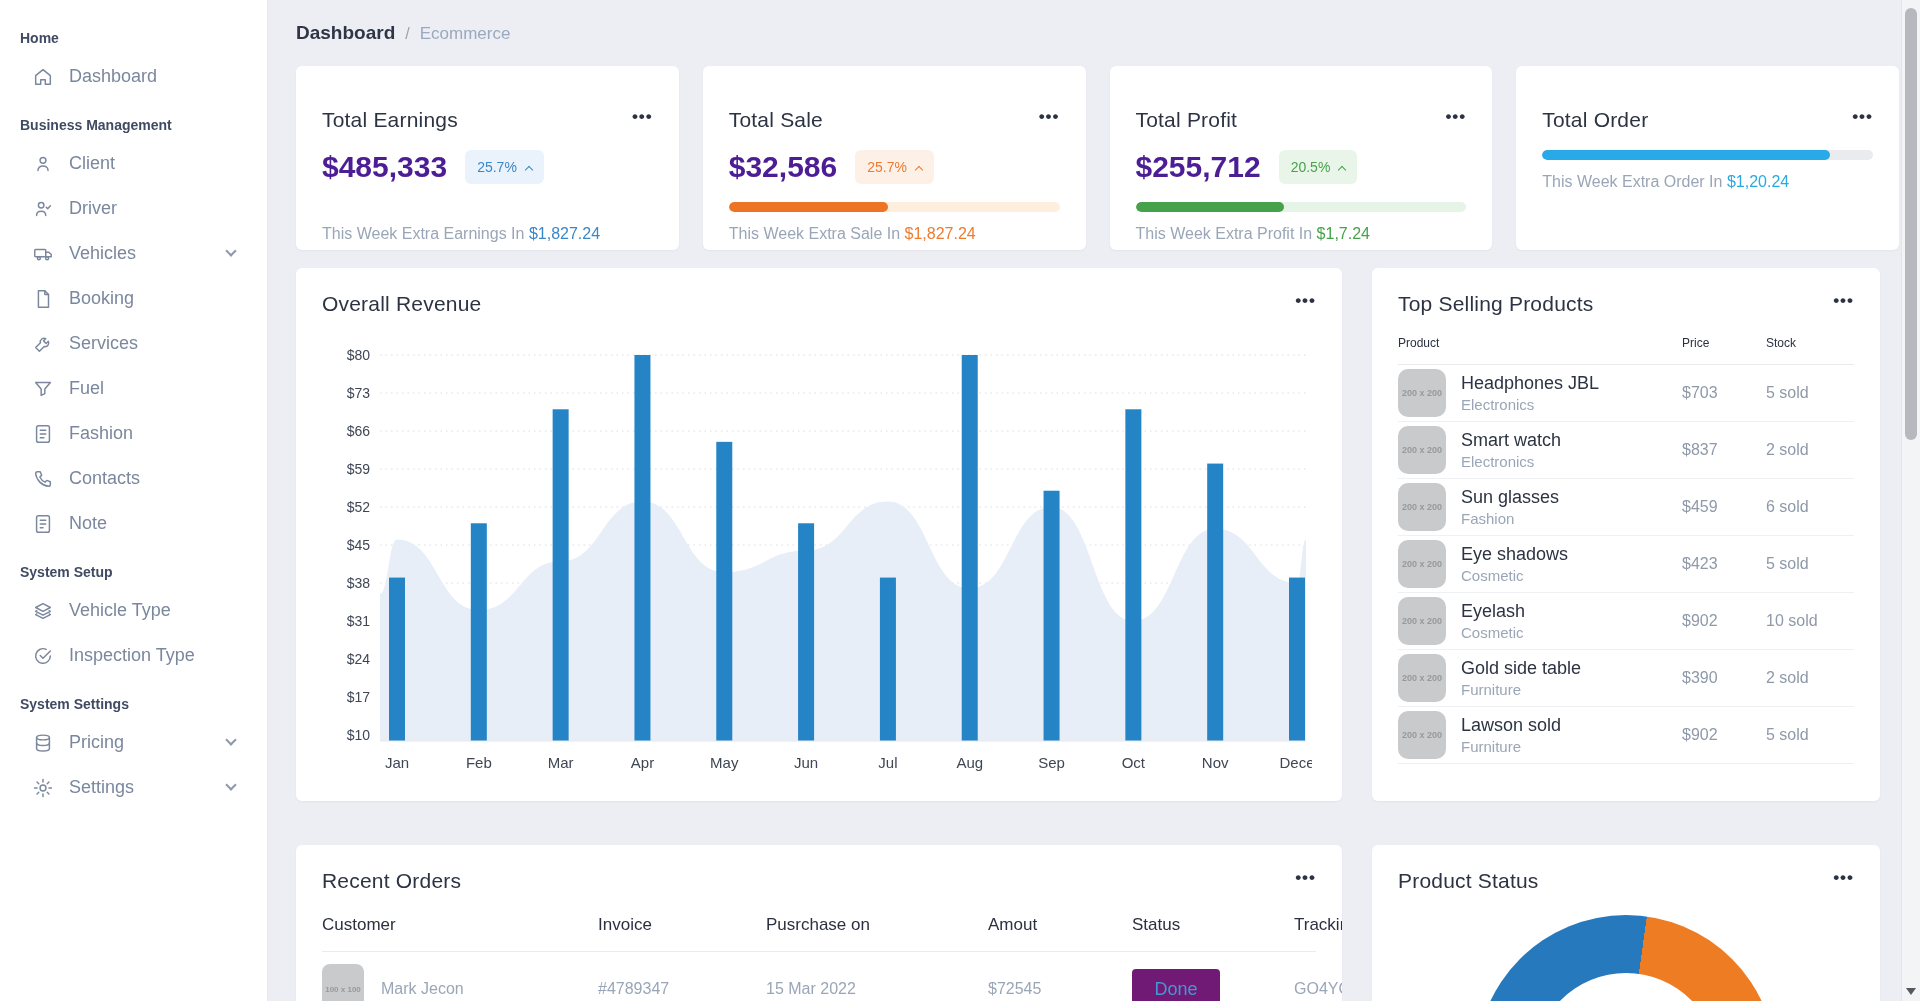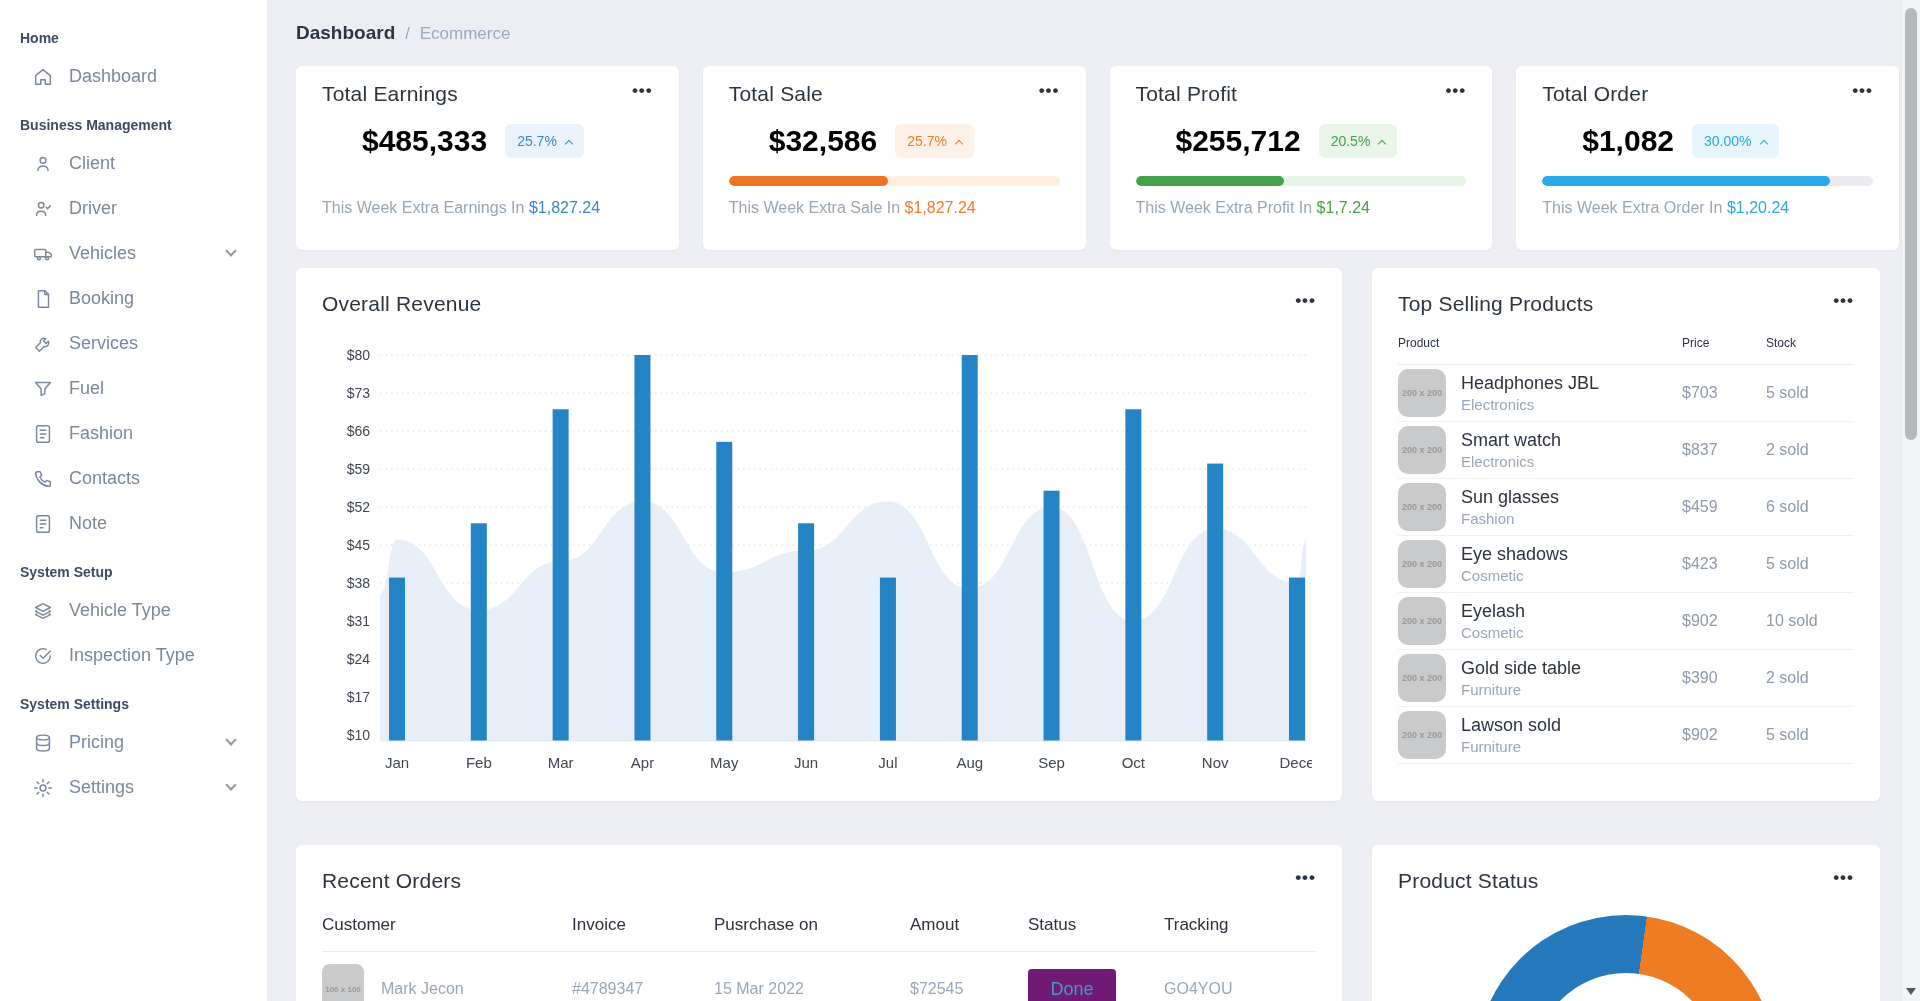--- a/index.html
+++ b/index.html
@@ -33,23 +33,23 @@
   .bc-sep { color:#9aa3b2; font-size:16px; }
   .bc-page { color:#9aa9c0; font-size:17px; }
 
   .card { background:#fff; border-radius:6px; box-shadow:0 1px 2px rgba(40,50,70,.05); }
   .card-head { display:flex; justify-content:space-between; align-items:flex-start; }
   .card-title { margin:0; font-size:21px; font-weight:500; color:#2c3342; letter-spacing:.2px; }
   .more { border:0; background:none; color:#2c3342; font-size:17px; font-weight:700; letter-spacing:1px; cursor:pointer; padding:0; line-height:1; }
 
   
   .cards-row { display:flex; gap:24px; margin-bottom:18px; }
-  .stat-card { flex:1; height:184px; padding:16px 26px; }
+  .stat-card { flex:1; height:184px; padding:42px 26px; }
   .stat-row { display:flex; align-items:center; gap:18px; margin-top:18px; }
-  .stat-value { font-size:30px; font-weight:700; color:#000000;margin-left:40px; }
+  .stat-value { font-size:30px; font-weight:700; color:#4c1d95; }
   .badge { display:inline-flex; align-items:center; gap:9px; font-size:14px; padding:9px 12px; border-radius:6px; }
   .badge .chev { width:6px; height:6px; border-width:1.7px; }
   .b-blue   { color:#3a87c8; background:#eaf3fb; }
   .b-orange { color:#ee7b2e; background:#fdf1e7; }
   .b-green  { color:#46a24a; background:#eaf5ea; }
   .b-sky    { color:#29a9e0; background:#e6f5fc; }
   .progress { height:10px; border-radius:6px; margin-top:18px; overflow:hidden; }
   .progress i { display:block; height:100%; border-radius:6px; }
   .progress.invisible { visibility:hidden; }
   .pg-orange { background:#fdeedd; } .pg-orange i { background:#ee7425; }
@@ -74,21 +74,21 @@
   .p-row { display:grid; grid-template-columns:1fr 84px 88px; align-items:center; height:57px; border-bottom:1px solid #eef0f3; }
   .p-left { display:flex; align-items:center; gap:15px; }
   .thumb { width:48px; height:48px; border-radius:10px; background:#c9cacc; color:#999; display:flex;
            align-items:center; justify-content:center; font-size:9px; font-weight:700; flex-shrink:0; }
   .p-name { font-size:18px; color:#2c3342; }
   .p-cat { font-size:15px; color:#9aa6b7; margin-top:2px; }
   .p-price, .p-stock { font-size:16px; color:#8e99a9; }
 
   
   .orders-card { height:300px; padding:24px 26px; overflow:hidden; }
-  .ord-grid { display:grid; grid-template-columns:250px 142px 196px 118px 136px 1fr; align-items:center; }
+  .ord-grid { display:grid; grid-template-columns:250px 142px 196px 118px 136px 1fr; align-items:center;gap:26px; }
   .ord-head { font-size:17px; font-weight:500; color:#2b3140; padding:22px 0 16px; border-bottom:1px solid #e9ebef; }
   .ord-row { padding:12px 0; border-bottom:1px solid #eef0f3; }
   .o-cust { display:flex; align-items:center; gap:17px; }
   .avatar { width:42px; height:50px; border-radius:8px; background:#c9cacc; color:#999; font-size:8px; font-weight:700;
             display:flex; align-items:center; justify-content:center; flex-shrink:0; }
   .o-cell { font-size:16px; color:#9aa6b7; }
   .done-badge { display:inline-block; width:88px; padding:10px 0; text-align:center; border-radius:4px;
                 background:#701a75; color:#4596d2; font-size:18px; }
 
   
@@ -332,27 +332,20 @@
         <p class="stat-footer">
           <span>This Week Extra Profit In</span>
           <span class="a-green">$1,7.24</span>
         </p>
       </section>
 
       <section class="card stat-card">
         <div class="card-head">
           <h3 class="card-title">Total Order</h3>
           <button class="more">•••</button>
-        </div>
-        <div class="stat-row">
-          <span class="stat-value">$1,082</span>
-          <span class="badge b-sky">
-            <span>30.00%</span>
-            <i class="chev up"></i>
-          </span>
         </div>
         <div class="progress pg-sky">
             <i style="width: 87%;"></i>
           </div>
         <p class="stat-footer">
           <span>This Week Extra Order In</span>
           <span class="a-sky">$1,20.24</span>
         </p>
       </section>
     </div>

